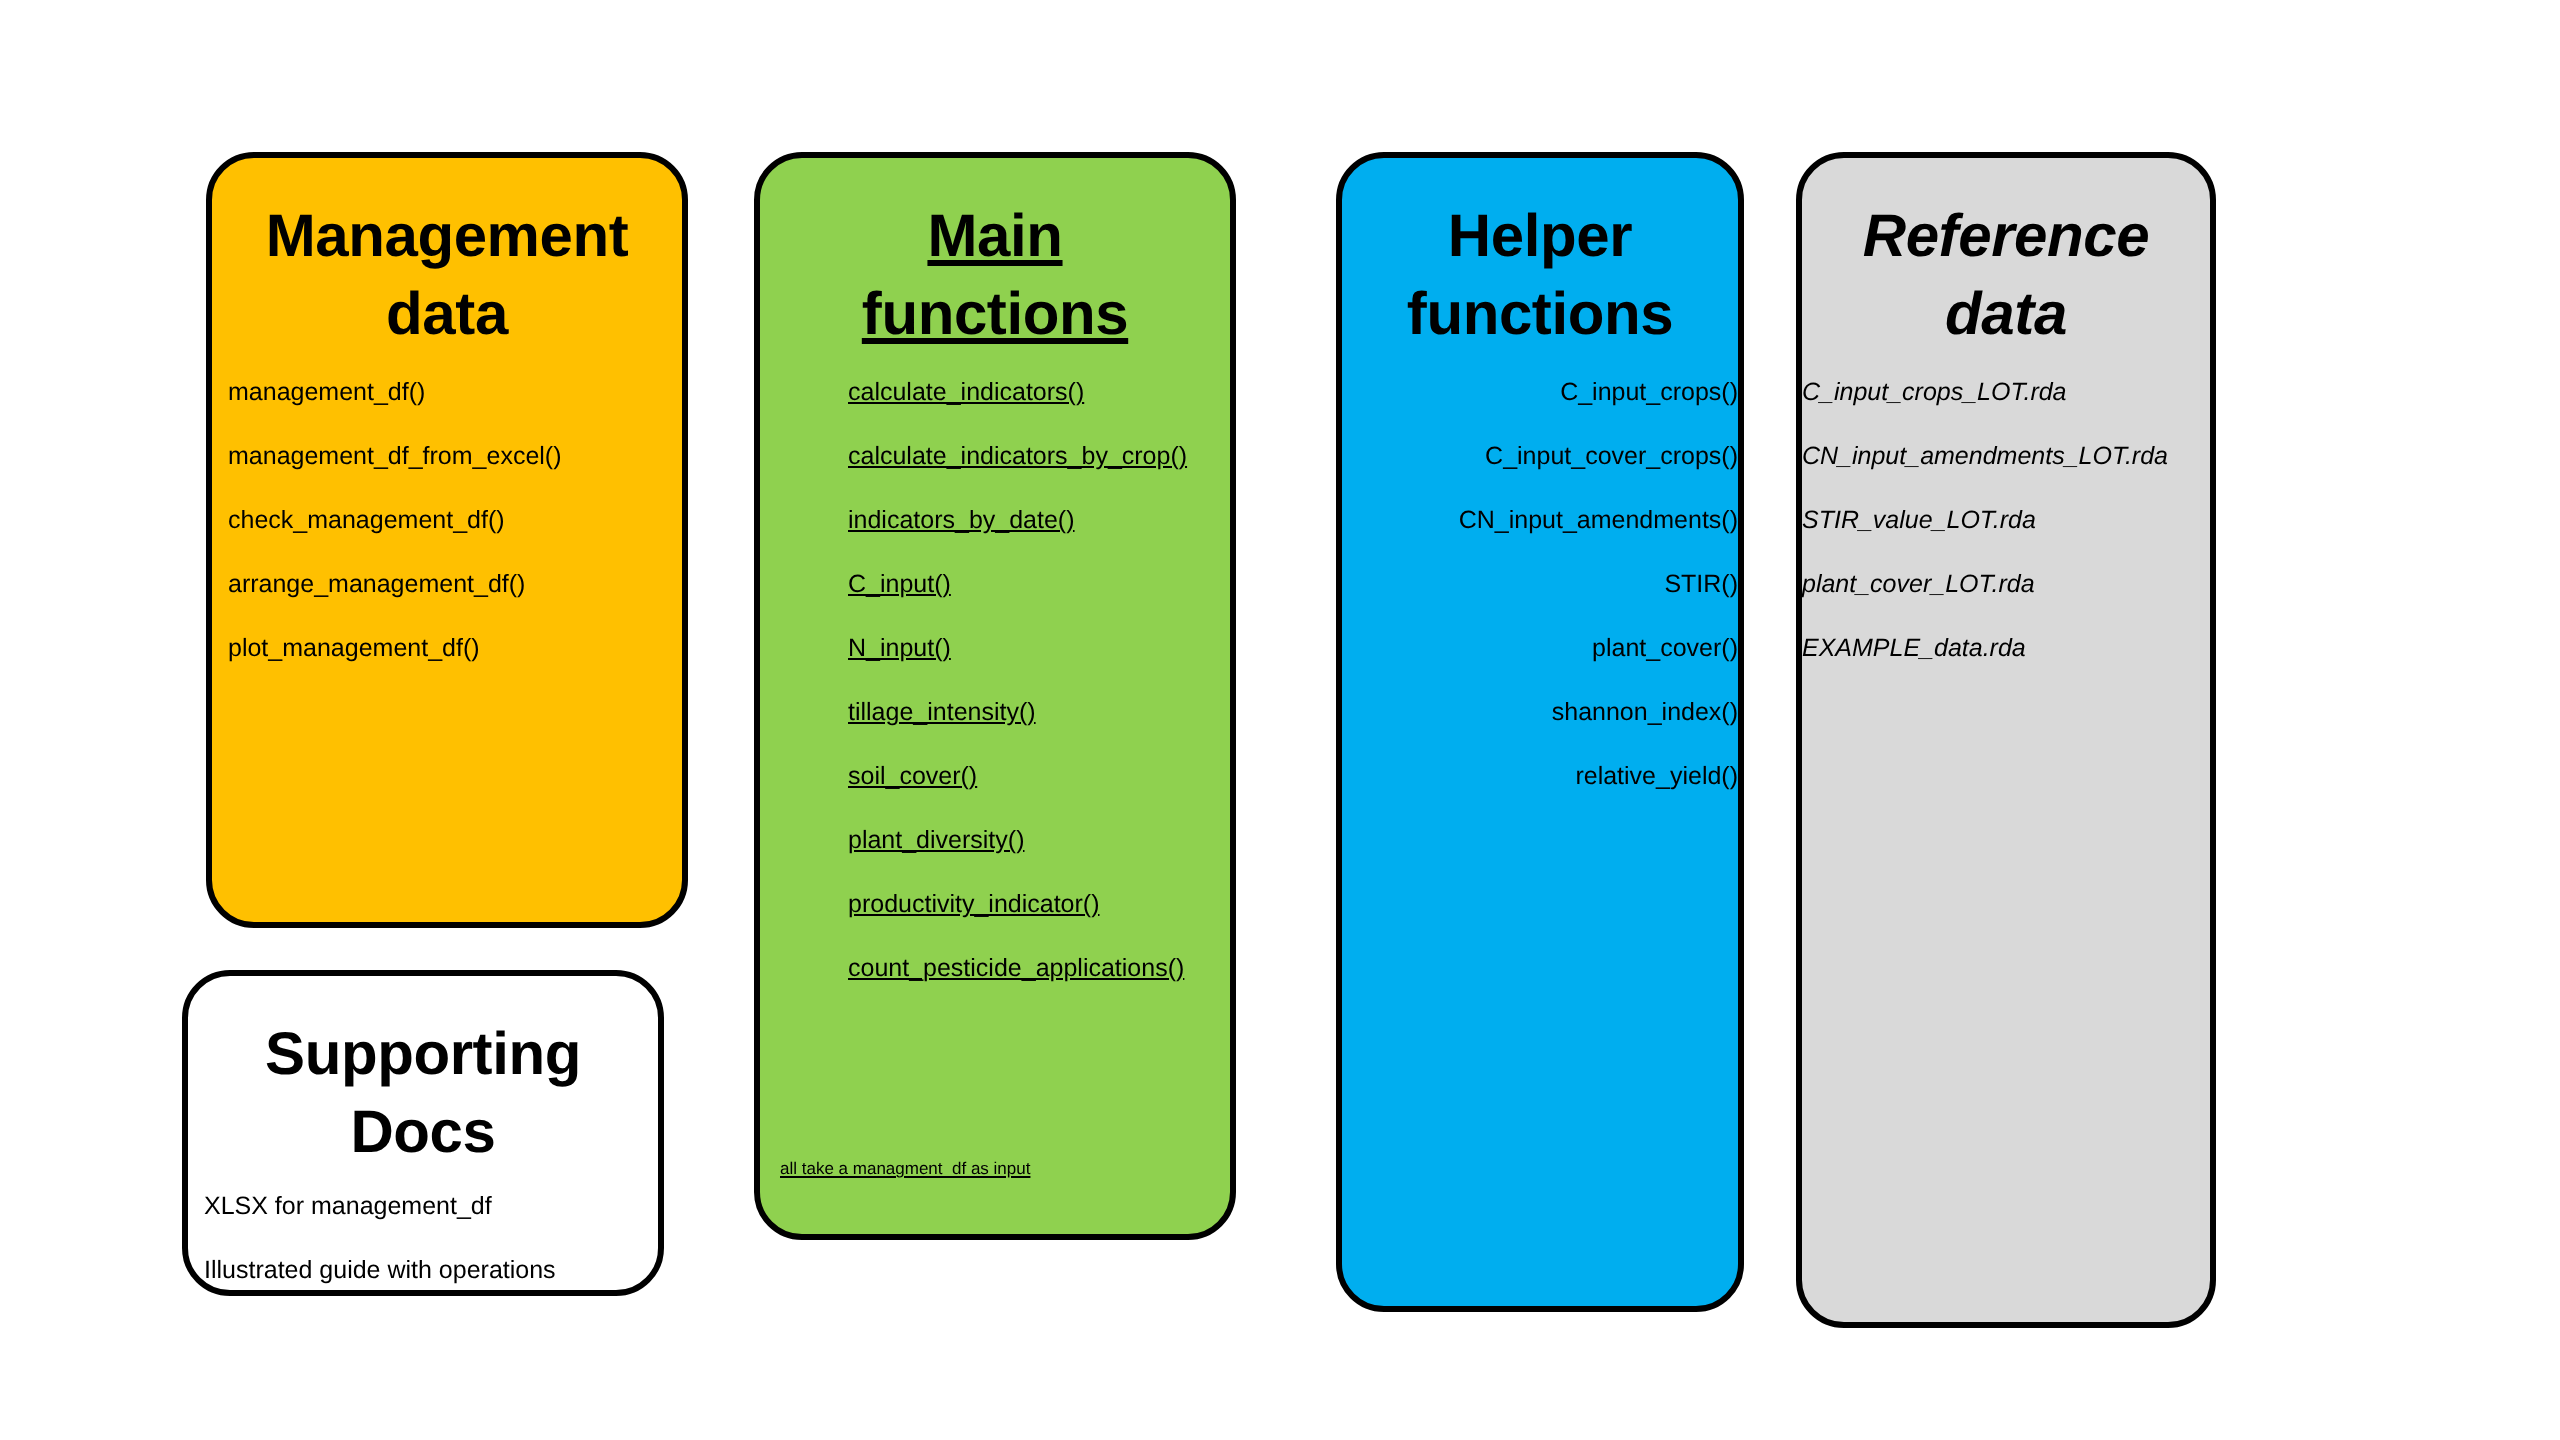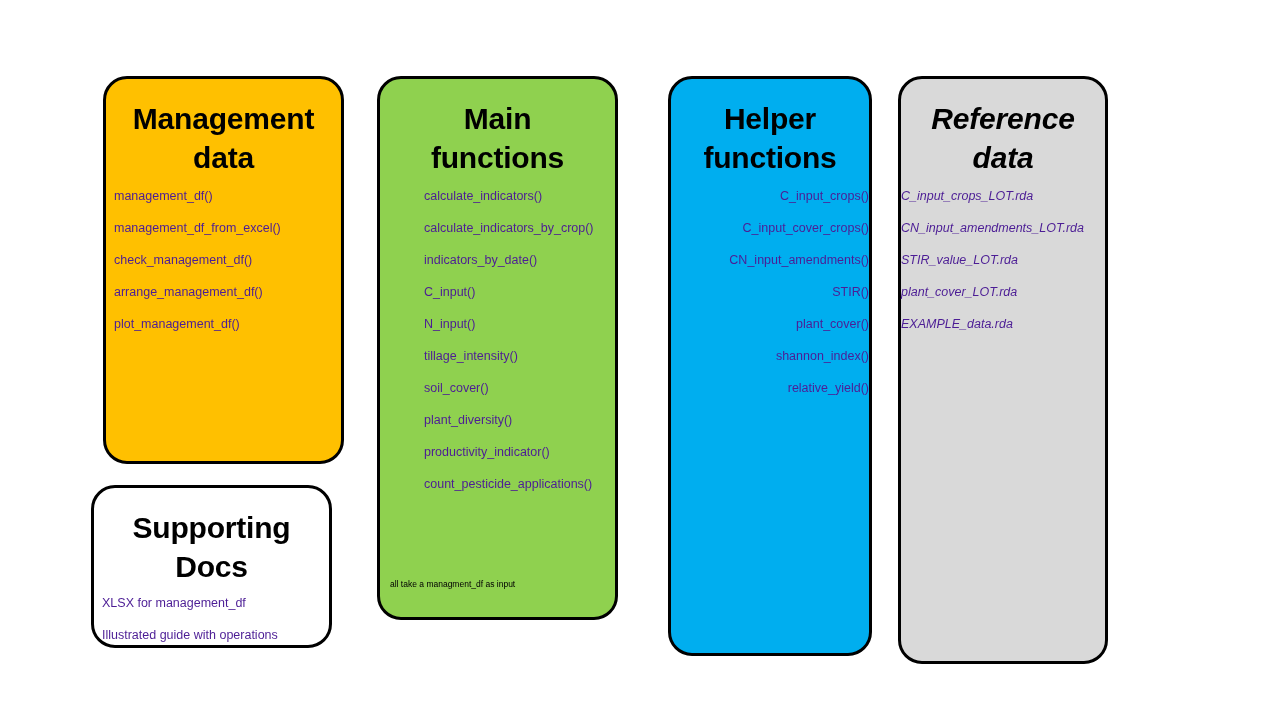--- a/index.html
+++ b/index.html
@@ -48,21 +48,21 @@
   .card-items {
     list-style: none;
     margin: 0;
     padding: 12px 0 0 0;
     flex: 1 1 auto;
   }
 
   .card-item {
     font-size: 12.5px;
     line-height: 14px;
-    color: #4c1d95;
+    color: #000000;
     margin: 0 0 18px 0;
     white-space: nowrap;
   }
 
   .card-footnote {
     font-size: 8.5px;
     line-height: 10px;
     color: #000000;
     padding: 0 10px 28px 10px;
     white-space: nowrap;
@@ -89,20 +89,21 @@
   }
   #card-supporting-docs .card-items { padding-left: 8px; padding-top: 10px; }
 
   
   #card-main-functions {
     left: 377px;
     top: 76px;
     width: 241px;
     height: 544px;
     background: #8FD14F;
+    text-decoration: underline;
   }
   #card-main-functions .card-items { padding-left: 44px; }
 
   
   #card-helper-functions {
     left: 668px;
     top: 76px;
     width: 204px;
     height: 580px;
     background: #00AEEF;

